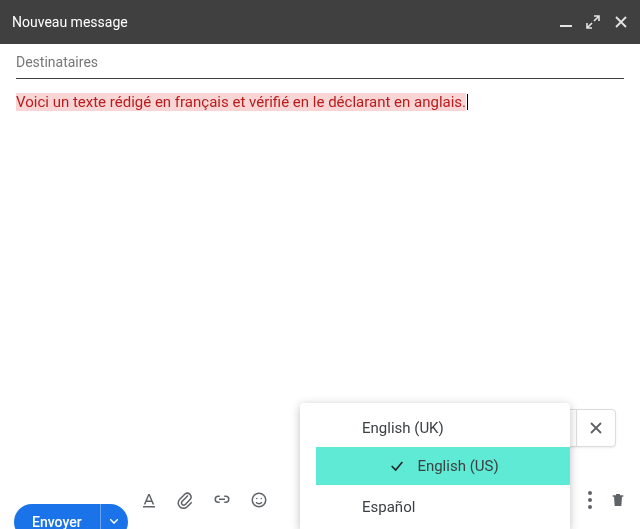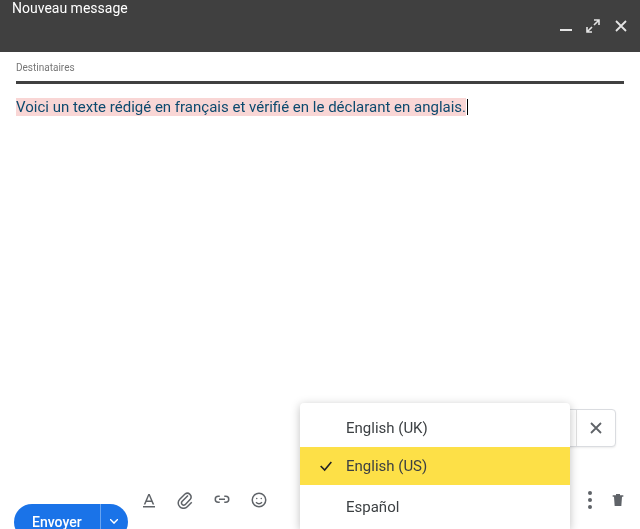--- a/index.html
+++ b/index.html
@@ -1,40 +1,40 @@
 <!DOCTYPE html>
 <html><head>
 <meta charset="utf-8">
 <style>
   * { box-sizing: border-box; margin: 0; padding: 0; font-family: -apple-system, BlinkMacSystemFont, "Segoe UI", Roboto, Arial, sans-serif; }
   body { width: 640px; height: 529px; overflow: hidden; background: #fff; position: relative; }
   .window { width: 640px; height: 529px; display: flex; flex-direction: column; }
-  .titlebar { background: #404040; color: #fff; height: 52px; display: flex; padding: 0 12px; justify-content: space-between; }
+  .titlebar { background: #404040; color: #fff; height: 44px; display: flex; align-items: center; padding: 0 12px; justify-content: space-between; }
   .titlebar .title { font-size: 14px; }
   .titlebar .controls { display: flex; align-items: center; gap: 14px; }
   .titlebar .controls span { color: #e4e4e4; cursor: pointer; font-size: 14px; line-height: 1; }
   .fields { padding: 0 16px; }
-  .field { border-bottom: 3px solid #404040; padding: 10px 0 8px; color: #777; font-size: 10px; }
-  .body-area { padding: 14px 16px 0; flex: 1; font-size: 15px; color: #0c4a6e; font-family: Georgia, "Times New Roman", serif; }
+  .field { border-bottom: 1px solid #404040; padding: 10px 0 8px; color: #777; font-size: 14px; }
+  .body-area { padding: 14px 16px 0; flex: 1; font-size: 15px; color: #b91c1c; font-family: Georgia, "Times New Roman", serif; }
   .body-area .hl { background: #f9d6d5; }
   .cursor { display: inline-block; width: 0; border-left: 1px solid #000; height: 1.05em; vertical-align: text-bottom; margin-left: 1px; }
   .bottombar { height: 60px; border-top: 1px solid #fff; display: flex; align-items: center; padding: 0 14px; gap: 12px; position: absolute; bottom: 0; left: 0; right: 0; background: #fff; }
   .send-group { display: flex; margin-top: 44px; }
   .send-btn { background: #1a73e8; color: #fff; border: none; border-radius: 18px 0 0 18px; padding: 0 18px; height: 36px; font-size: 14px; font-weight: 500; cursor: pointer; }
   .send-more { background: #1a73e8; color: #fff; border: none; border-left: 1px solid rgba(255,255,255,.35); border-radius: 0 18px 18px 0; width: 28px; height: 36px; cursor: pointer; display: flex; align-items: center; justify-content: center; }
   .toolbar-icons { display: flex; align-items: center; gap: 18px; color: #5f6368; }
   .toolbar-icons .ico { cursor: pointer; display: inline-flex; }
   .right-icons { margin-left: auto; display: flex; align-items: center; gap: 18px; color: #5f6368; }
   .recheck-pill { position: absolute; right: 24px; bottom: 82px; background: #fff; border: 1px solid #dadce0; border-radius: 4px; height: 38px; display: flex; align-items: center; box-shadow: 0 1px 2px rgba(0,0,0,.08); }
   .recheck-pill .btn { display: flex; align-items: center; gap: 10px; padding: 0 12px 0 14px; color: #5f6368; font-size: 14px; cursor: pointer; border-right: 1px solid #e0e0e0; height: 100%; }
   .recheck-pill .close { width: 38px; display: flex; align-items: center; justify-content: center; color: #5f6368; cursor: pointer; height: 100%; }
   .lang-menu { position: absolute; left: 300px; bottom: 0; width: 270px; background: #fff; box-shadow: 0 2px 10px rgba(0,0,0,.25); border-radius: 4px 4px 0 0; padding: 6px 0 0; }
-  .lang-menu .item { display: flex; align-items: center; height: 38px; padding: 0 16px 0 18px; font-size: 15px; color: #3c4043; cursor: pointer; }
+  .lang-menu .item { display: flex; align-items: center; height: 38px; padding: 0 16px 0 18px; font-size: 15px; color: #3c4043; cursor: pointer; margin-left: 16px; }
   .lang-menu .item .chk { width: 28px; display: inline-flex; }
-  .lang-menu .item.selected { background: #fde047; }
+  .lang-menu .item.selected { background: #5eead4; justify-content: center; }
   .lang-menu .item.cut { height: 44px; overflow: hidden; }
   svg { display: block; }
 </style>
 </head>
 <body>
 
 <div class="window">
 
   <div class="titlebar">
     <span class="title">Nouveau message</span>

